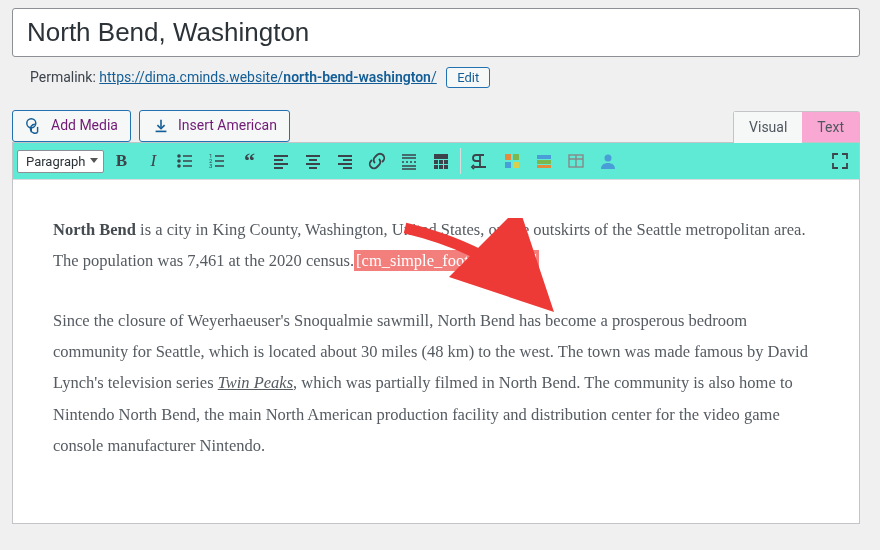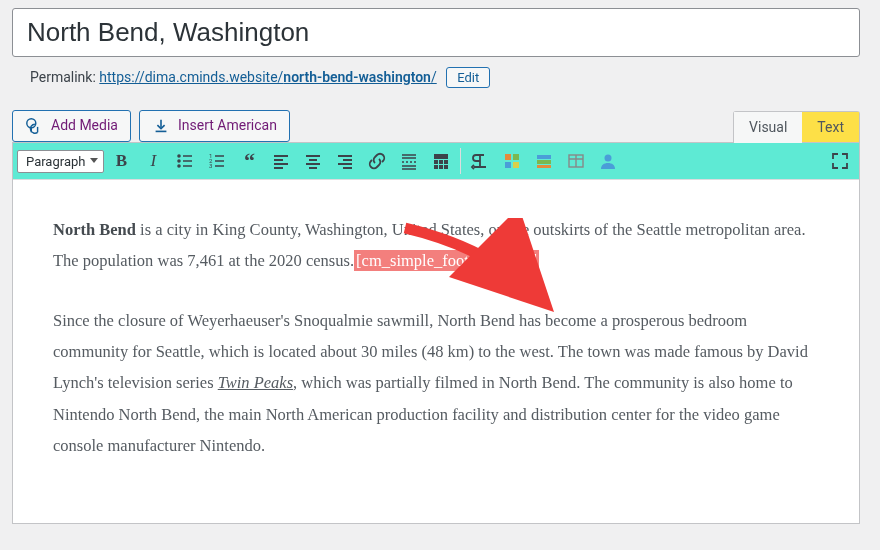--- a/index.html
+++ b/index.html
@@ -10,21 +10,21 @@
   .permalink a{color:#135e96;text-decoration:underline;}
   .permalink .slug{font-weight:600;}
   .perm-edit{display:inline-block;border:1px solid #2271b1;color:#135e96;background:#f6f7f7;padding:2px 10px;border-radius:3px;font-size:13px;margin-left:6px;cursor:pointer;}
   
   .row{display:flex;align-items:center;margin-top:22px;}
   .btn{border:1px solid #2271b1;background:#f6f7f7;color:#701a75;border-radius:3px;padding:6px 12px;font-size:14px;display:inline-flex;align-items:flex-start;gap:8px;cursor:pointer;}
   .btn svg{width:18px;height:18px;display:block;}
   .tabs{margin-left:auto;display:flex;border:1px solid #c3c4c7;border-bottom:none;border-radius:3px 3px 0 0;justify-content:flex-end;}
   .tab{padding:7px 15px;font-size:14px;color:#50575e;cursor:pointer;}
   .tab.active{background:#f6f7f7;border-bottom:1px solid #f6f7f7;margin-bottom:-1px;}
-  .tab.inactive{background:#fde047;}
+  .tab.inactive{background:#f9a8d4;}
   
   .editor{border:1px solid #c3c4c7;background:#fff;}
   .toolbar{display:flex;align-items:center;gap:2px;padding:4px;background:#5eead4;border-bottom:1px solid #dcdcde;}
   .fmt-select{border:1px solid #8c8f94;border-radius:2px;background:#fff;padding:3px 18px 3px 8px;font-size:13px;color:#2c3338;position:relative;}
   .fmt-caret{position:absolute;right:5px;top:7px;width:0;height:0;border-left:4px solid transparent;border-right:4px solid transparent;border-top:5px solid #555;}
   .tb{width:30px;height:28px;display:flex;align-items:center;justify-content:center;border-radius:2px;color:#3c434a;cursor:pointer;}
   .tb svg{width:20px;height:20px;display:block;}
   .sep{width:1px;height:26px;background:#dcdcde;margin:0 2px;}
   .spacer{flex:1;}
   

